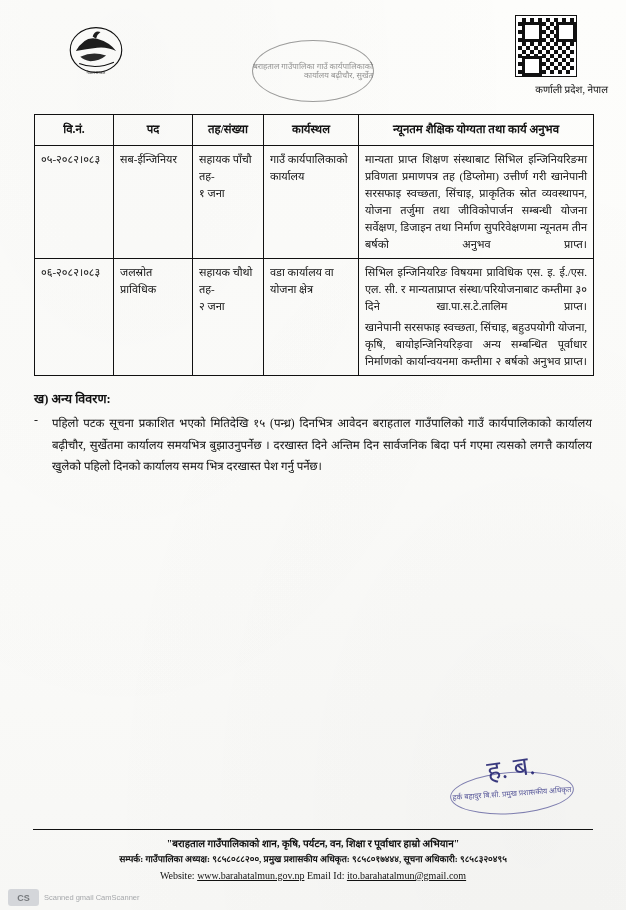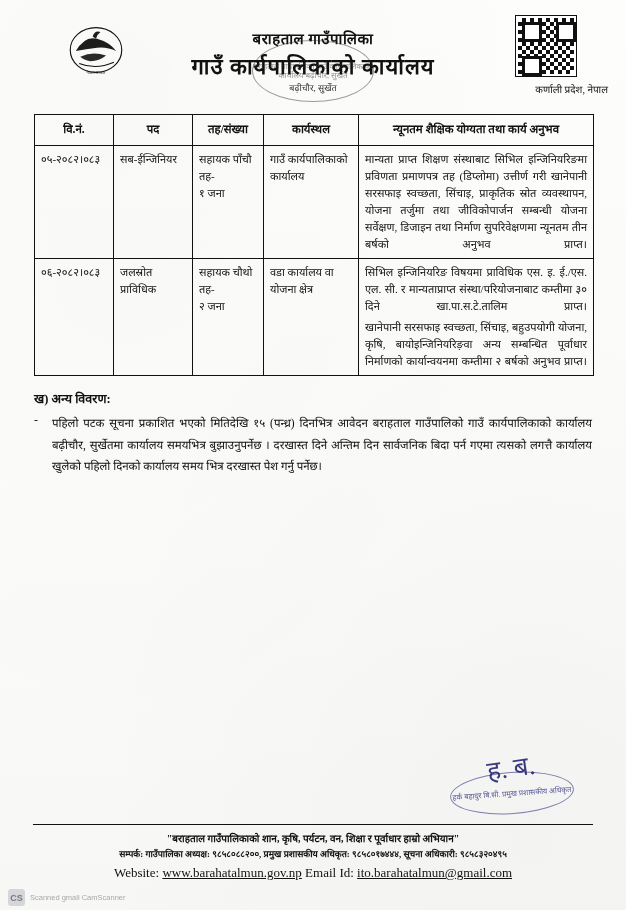--- a/index.html
+++ b/index.html
@@ -66,21 +66,21 @@
   .province{
     position:absolute;right:18px;top:82px;font-size:10px;
   }
   .stamp-overlay{
     position:absolute;left:50%;top:40px;transform:translateX(-50%);
     width:120px;height:60px;border-radius:50%;
     border:1.4px solid rgba(40,40,40,.45);
     color:rgba(40,40,40,.5);
     font-size:8px;
     display:flex;align-items:center;justify-content:center;
-    text-align:center;line-height:1.15;
+    text-align:right;line-height:1.15;
     pointer-events:none;
   }
 
   
   table.vac{
     border-collapse:collapse;
     width:560px;
     margin:6px 0 0 34px;
     table-layout:fixed;
   }
@@ -153,31 +153,31 @@
     position:absolute;left:0;right:0;bottom:26px;
     text-align:center;
     font-size:9.5px;
     line-height:1.7;
   }
   .footer .rule{
     width:560px;height:0;border-top:1px solid #111;margin:0 auto 5px auto;
   }
   .footer .slogan{font-weight:600;font-size:10px;}
   .footer .contact{font-size:9px;font-weight:bold;}
-  .footer .web{font-size:13px;}
+  .footer .web{font-size:10px;}
   .footer .web u{text-decoration:underline;}
 
   
   .cam{
     position:absolute;left:8px;bottom:4px;
     display:flex;align-items:center;gap:5px;
     opacity:.75;
   }
   .cam-logo{
-    width:17px;height:17px;border-radius:3px;
+    width:31px;height:17px;border-radius:3px;
     background:#c9ccd1;color:#4b4f55;
     font-size:9px;font-weight:700;
     display:flex;align-items:center;justify-content:center;
     font-family:"Liberation Sans", sans-serif;
   }
   .cam-text{
     font-size:7.5px;color:#8a8d92;
     font-family:"Liberation Sans", sans-serif;
   }
 </style>
@@ -189,25 +189,20 @@
   <div class="header">
     <svg class="emblem" viewBox="0 0 100 100">
       <ellipse cx="50" cy="50" rx="46" ry="40" fill="none" stroke="#111" stroke-width="2"></ellipse>
       <path d="M14 52 Q30 24 52 30 Q74 36 86 52 Q70 44 52 46 Q32 48 14 52 Z" fill="#1d1d1d"></path>
       <path d="M22 62 Q44 52 68 60 Q56 70 40 70 Q28 68 22 62 Z" fill="#2a2a2a"></path>
       <path d="M44 26 Q48 14 58 18 Q52 22 50 30 Z" fill="#1d1d1d"></path>
       <path d="M20 74 Q50 86 82 72" fill="none" stroke="#111" stroke-width="2"></path>
       <text x="50" y="92" font-size="7" text-anchor="middle" fill="#111" font-family="Liberation Serif, serif">नेपाल सरकार</text>
     </svg>
 
-    <div class="head-center">
-      <div class="muni-name">बराहताल गाउँपालिका</div>
-      <div class="office-title">गाउँ कार्यपालिकाको कार्यालय</div>
-      <div class="addr-line">बढ़ीचौर, सुर्खेत</div>
-    </div>
 
     <div class="stamp-overlay">बराहताल गाउँपालिका
 गाउँ कार्यपालिकाको कार्यालय
 बढ़ीचौर, सुर्खेत</div>
 
     <div class="qr"></div>
     <div class="province">कर्णाली प्रदेश, नेपाल</div>
   </div>
 
   <table class="vac">

